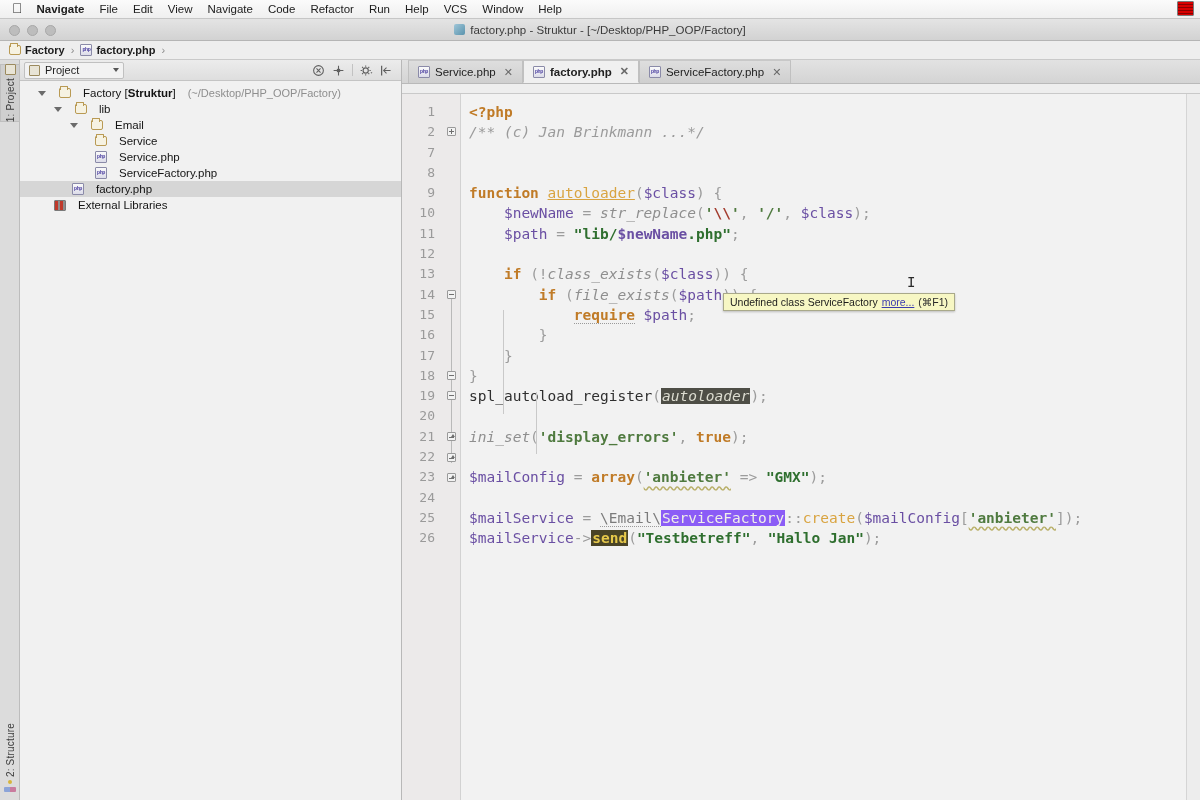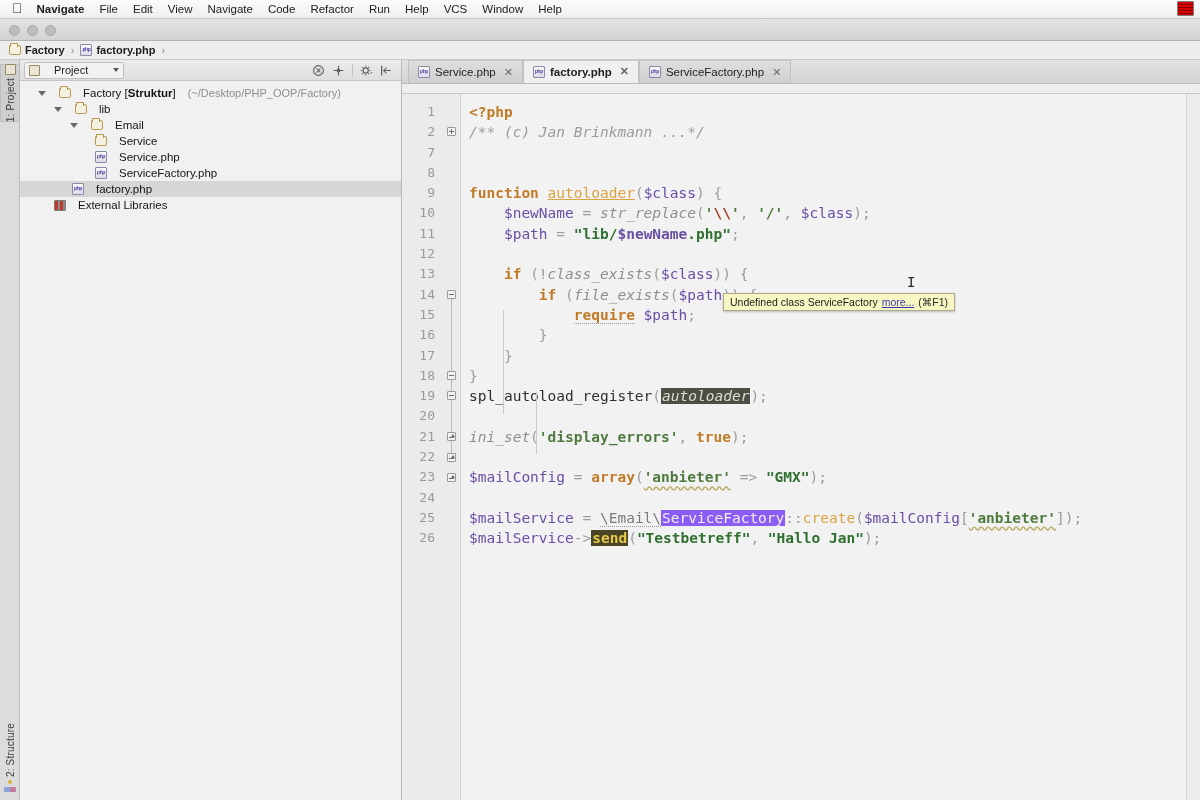--- a/index.html
+++ b/index.html
@@ -146,21 +146,21 @@
     background: #f1f1f1;
     border-right: 1px solid #b8b8b8;
     display: flex; flex-direction: column;
   }
   .panel-header {
     height: 21px; background: linear-gradient(#ececec, #dedede);
     border-bottom: 1px solid #c4c4c4;
     display: flex; align-items: center; padding: 0 4px;
   }
   .panel-title-box {
-    display: flex; align-items: center; gap: 14px;
+    display: flex; align-items: center; gap: 5px;
     border: 1px solid #c0c0c0; background: #f2f2f2;
     border-radius: 2px; height: 17px; padding: 0 4px;
     min-width: 100px;
   }
   .panel-title { font-size: 11px; color: #1e1e1e; }
   .caret-down {
     width: 0; height: 0; margin-left: auto;
     border-left: 3.5px solid transparent; border-right: 3.5px solid transparent;
     border-top: 4px solid #555;
   }
@@ -341,20 +341,24 @@
   <div class="menubar-right">
     <span class="rec-icon"></span>
   </div>
 </div>
 
 <div class="titlebar">
   <div class="traffic">
     <span></span>
     <span></span>
     <span></span>
+  </div>
+  <div class="title-text">
+    <span class="title-icon"></span>
+    <span>factory.php - Struktur - [~/Desktop/PHP_OOP/Factory]</span>
   </div>
 </div>
 
 <div class="breadcrumb">
   <span class="crumb">
     <span class="ic-folder"></span>
     <span class="crumb-label">Factory</span>
   </span>
   <span class="crumb-sep">›</span>
   <span class="crumb">

